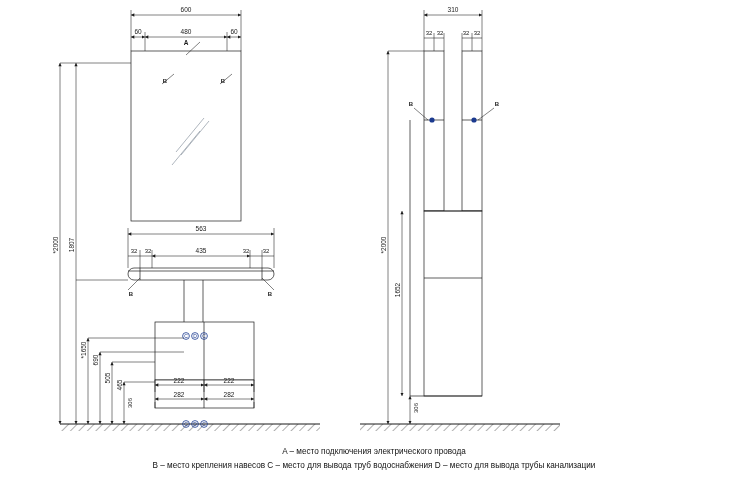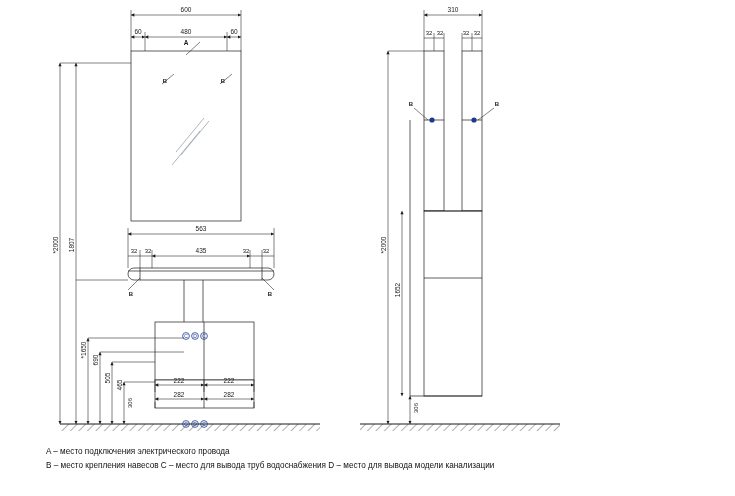--- a/index.html
+++ b/index.html
@@ -1,19 +1,19 @@
 <!DOCTYPE html>
 <html><head>
 <meta charset="utf-8">
 <style>
   html,body{margin:0;padding:0;background:#ffffff;}
   body{width:735px;height:496px;font-family:"Liberation Sans",sans-serif;color:#111;position:relative;overflow:hidden;}
   #stage{position:relative;width:735px;height:496px;}
   svg{position:absolute;left:0;top:0;}
-  .legend{position:absolute;left:46px;top:445px;width:680px;font-size:8.2px;line-height:1.65;color:#111;}
+  .legend{position:absolute;left:34px;top:445px;width:680px;font-size:8.2px;line-height:1.65;color:#111;text-align:center;}
   .legend div{white-space:nowrap;}
 </style>
 </head>
 <body>
 
 <div id="stage">
 <svg width="735" height="496" viewBox="0 0 735 496">
   <defs>
     <marker id="ar" markerWidth="8" markerHeight="8" refX="6" refY="3" orient="auto">
       <path d="M0,0 L6,3 L0,6 z" fill="#1a1a1a"></path>
@@ -205,15 +205,15 @@
     <text x="195" y="338" font-size="5" fill="#1b3a8f">D</text>
     <text x="204" y="338" font-size="5" fill="#1b3a8f">C</text>
     <text x="186" y="426" font-size="5" fill="#1b3a8f">C</text>
     <text x="195" y="426" font-size="5" fill="#1b3a8f">D</text>
     <text x="204" y="426" font-size="5" fill="#1b3a8f">C</text>
   </g>
 </svg>
 
 <div class="legend">
   <div>A – место подключения электрического провода</div>
-  <div>B – место крепления навесов  C – место для вывода труб водоснабжения   D – место для вывода модели канализации</div>
+  <div>B – место крепления навесов  C – место для вывода труб водоснабжения   D – место для вывода трубы канализации</div>
 </div>
 </div>
 
 </body></html>

